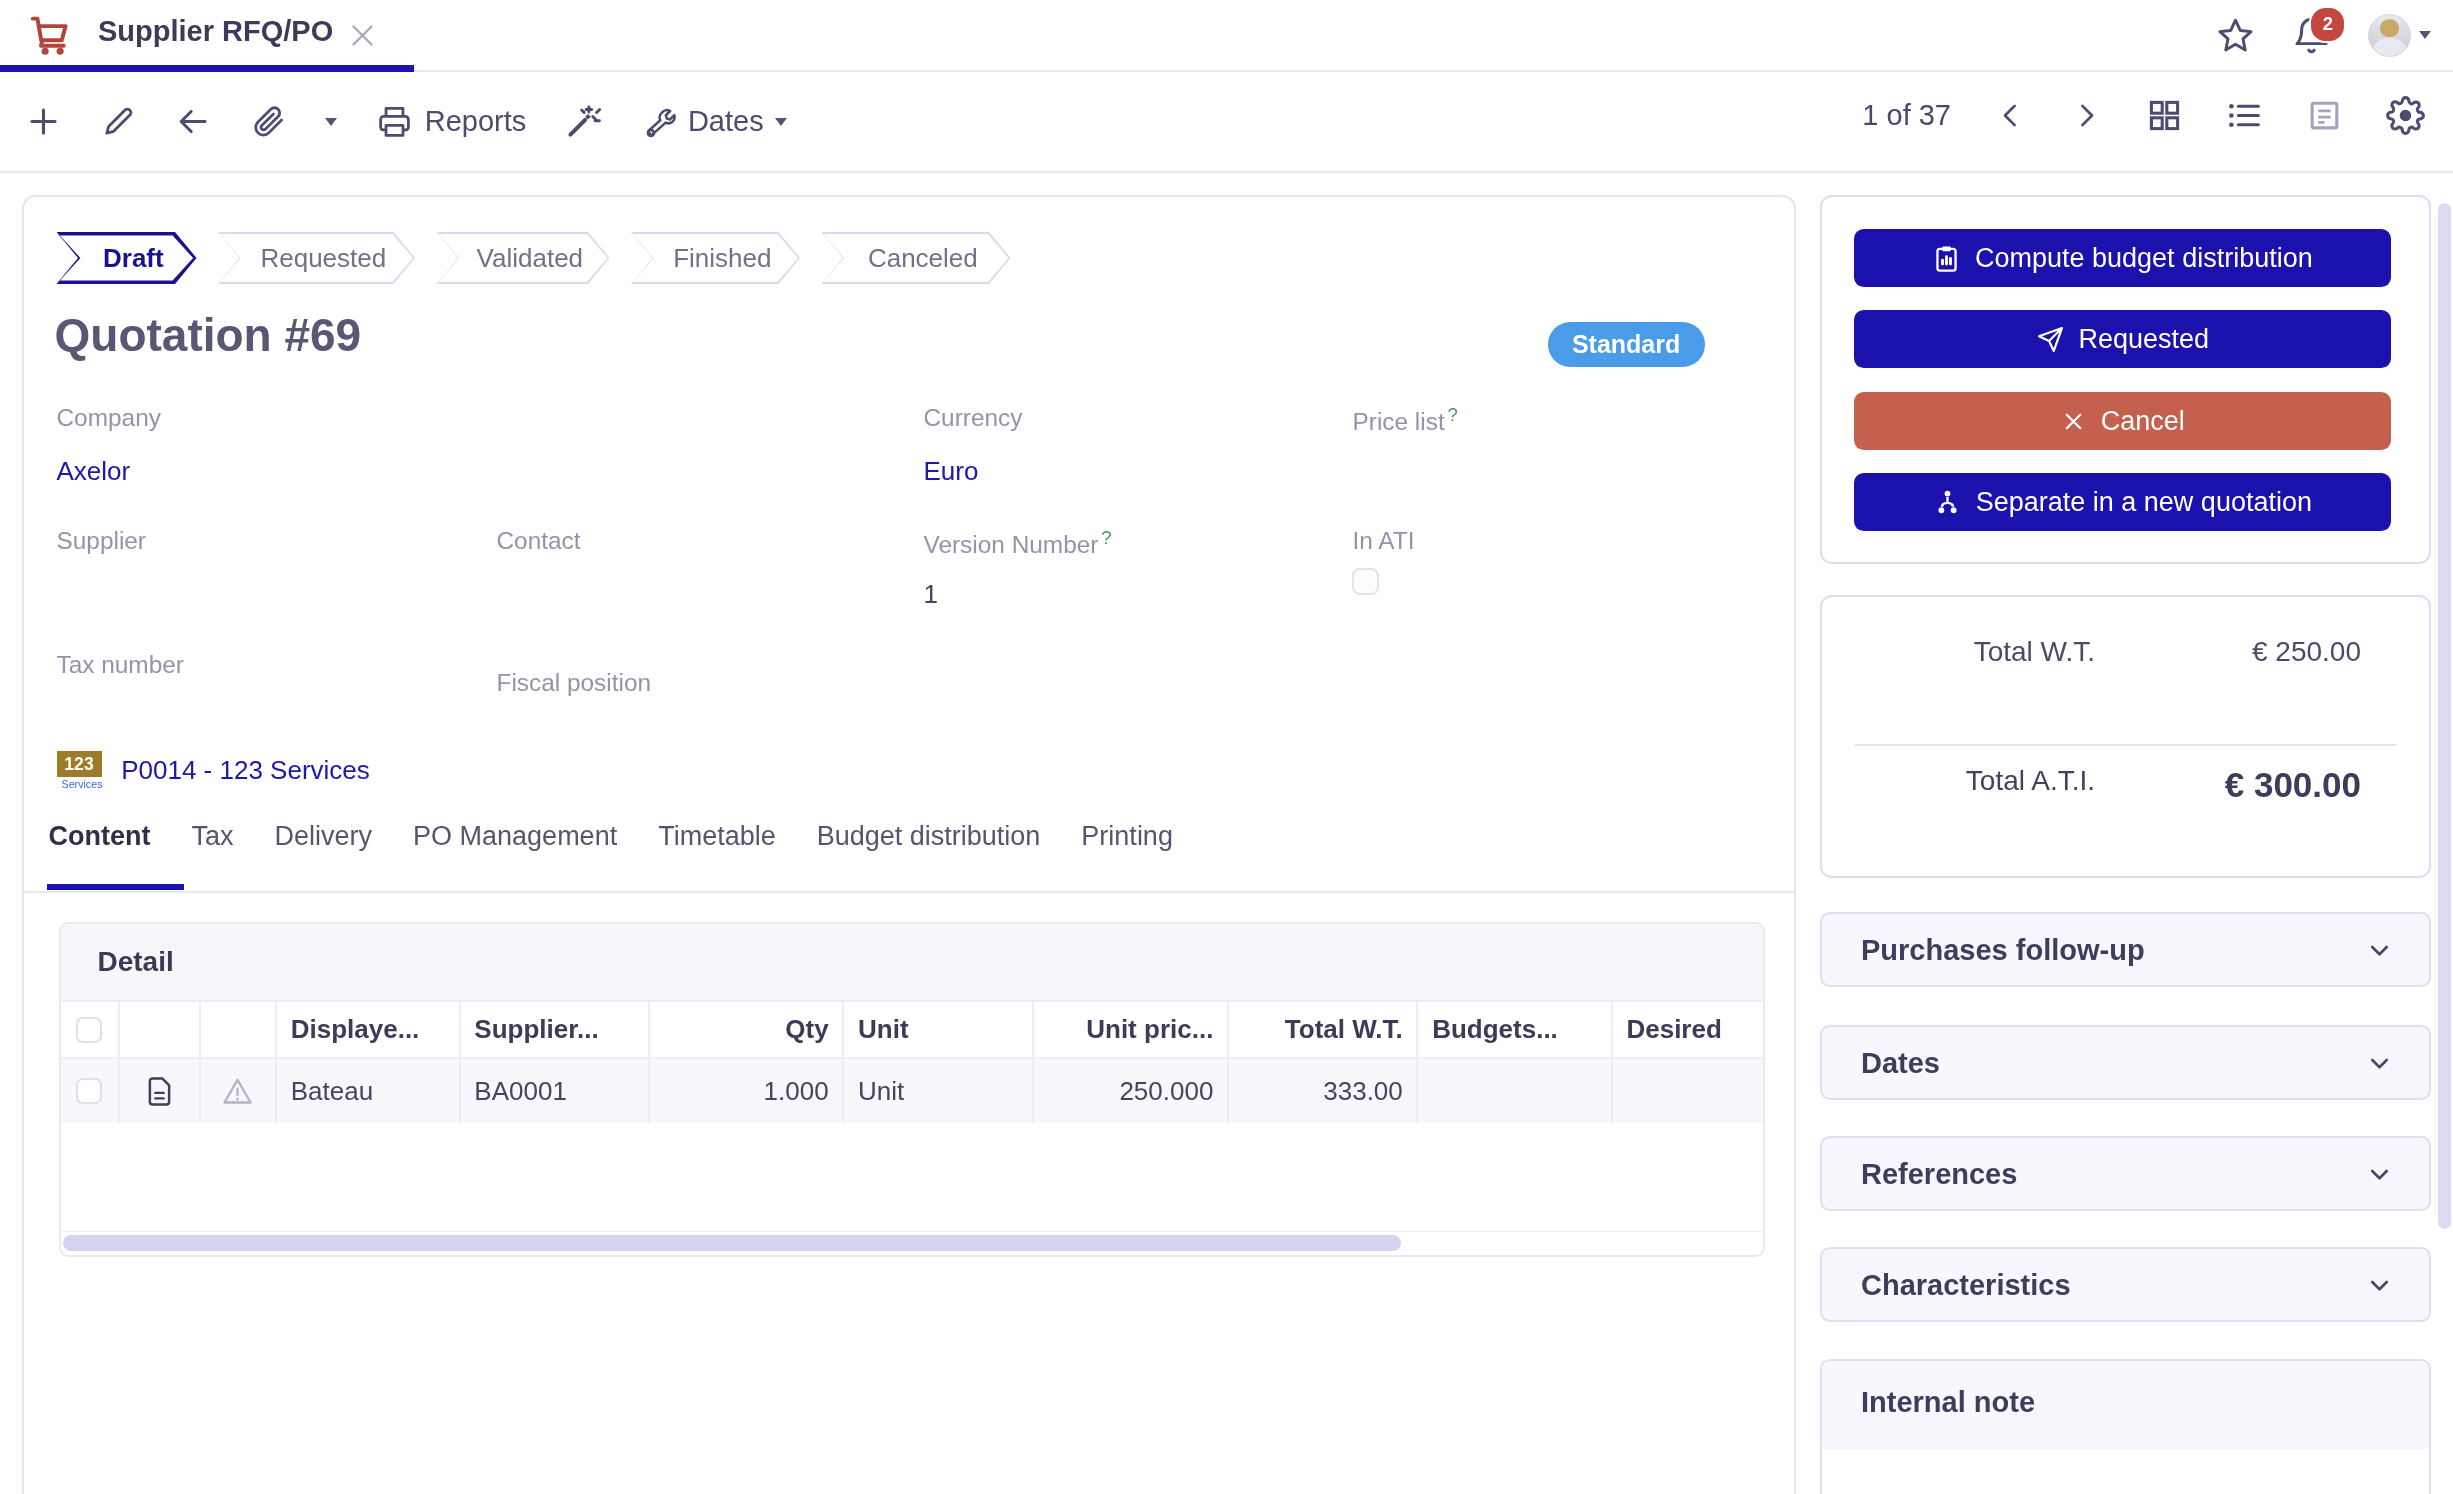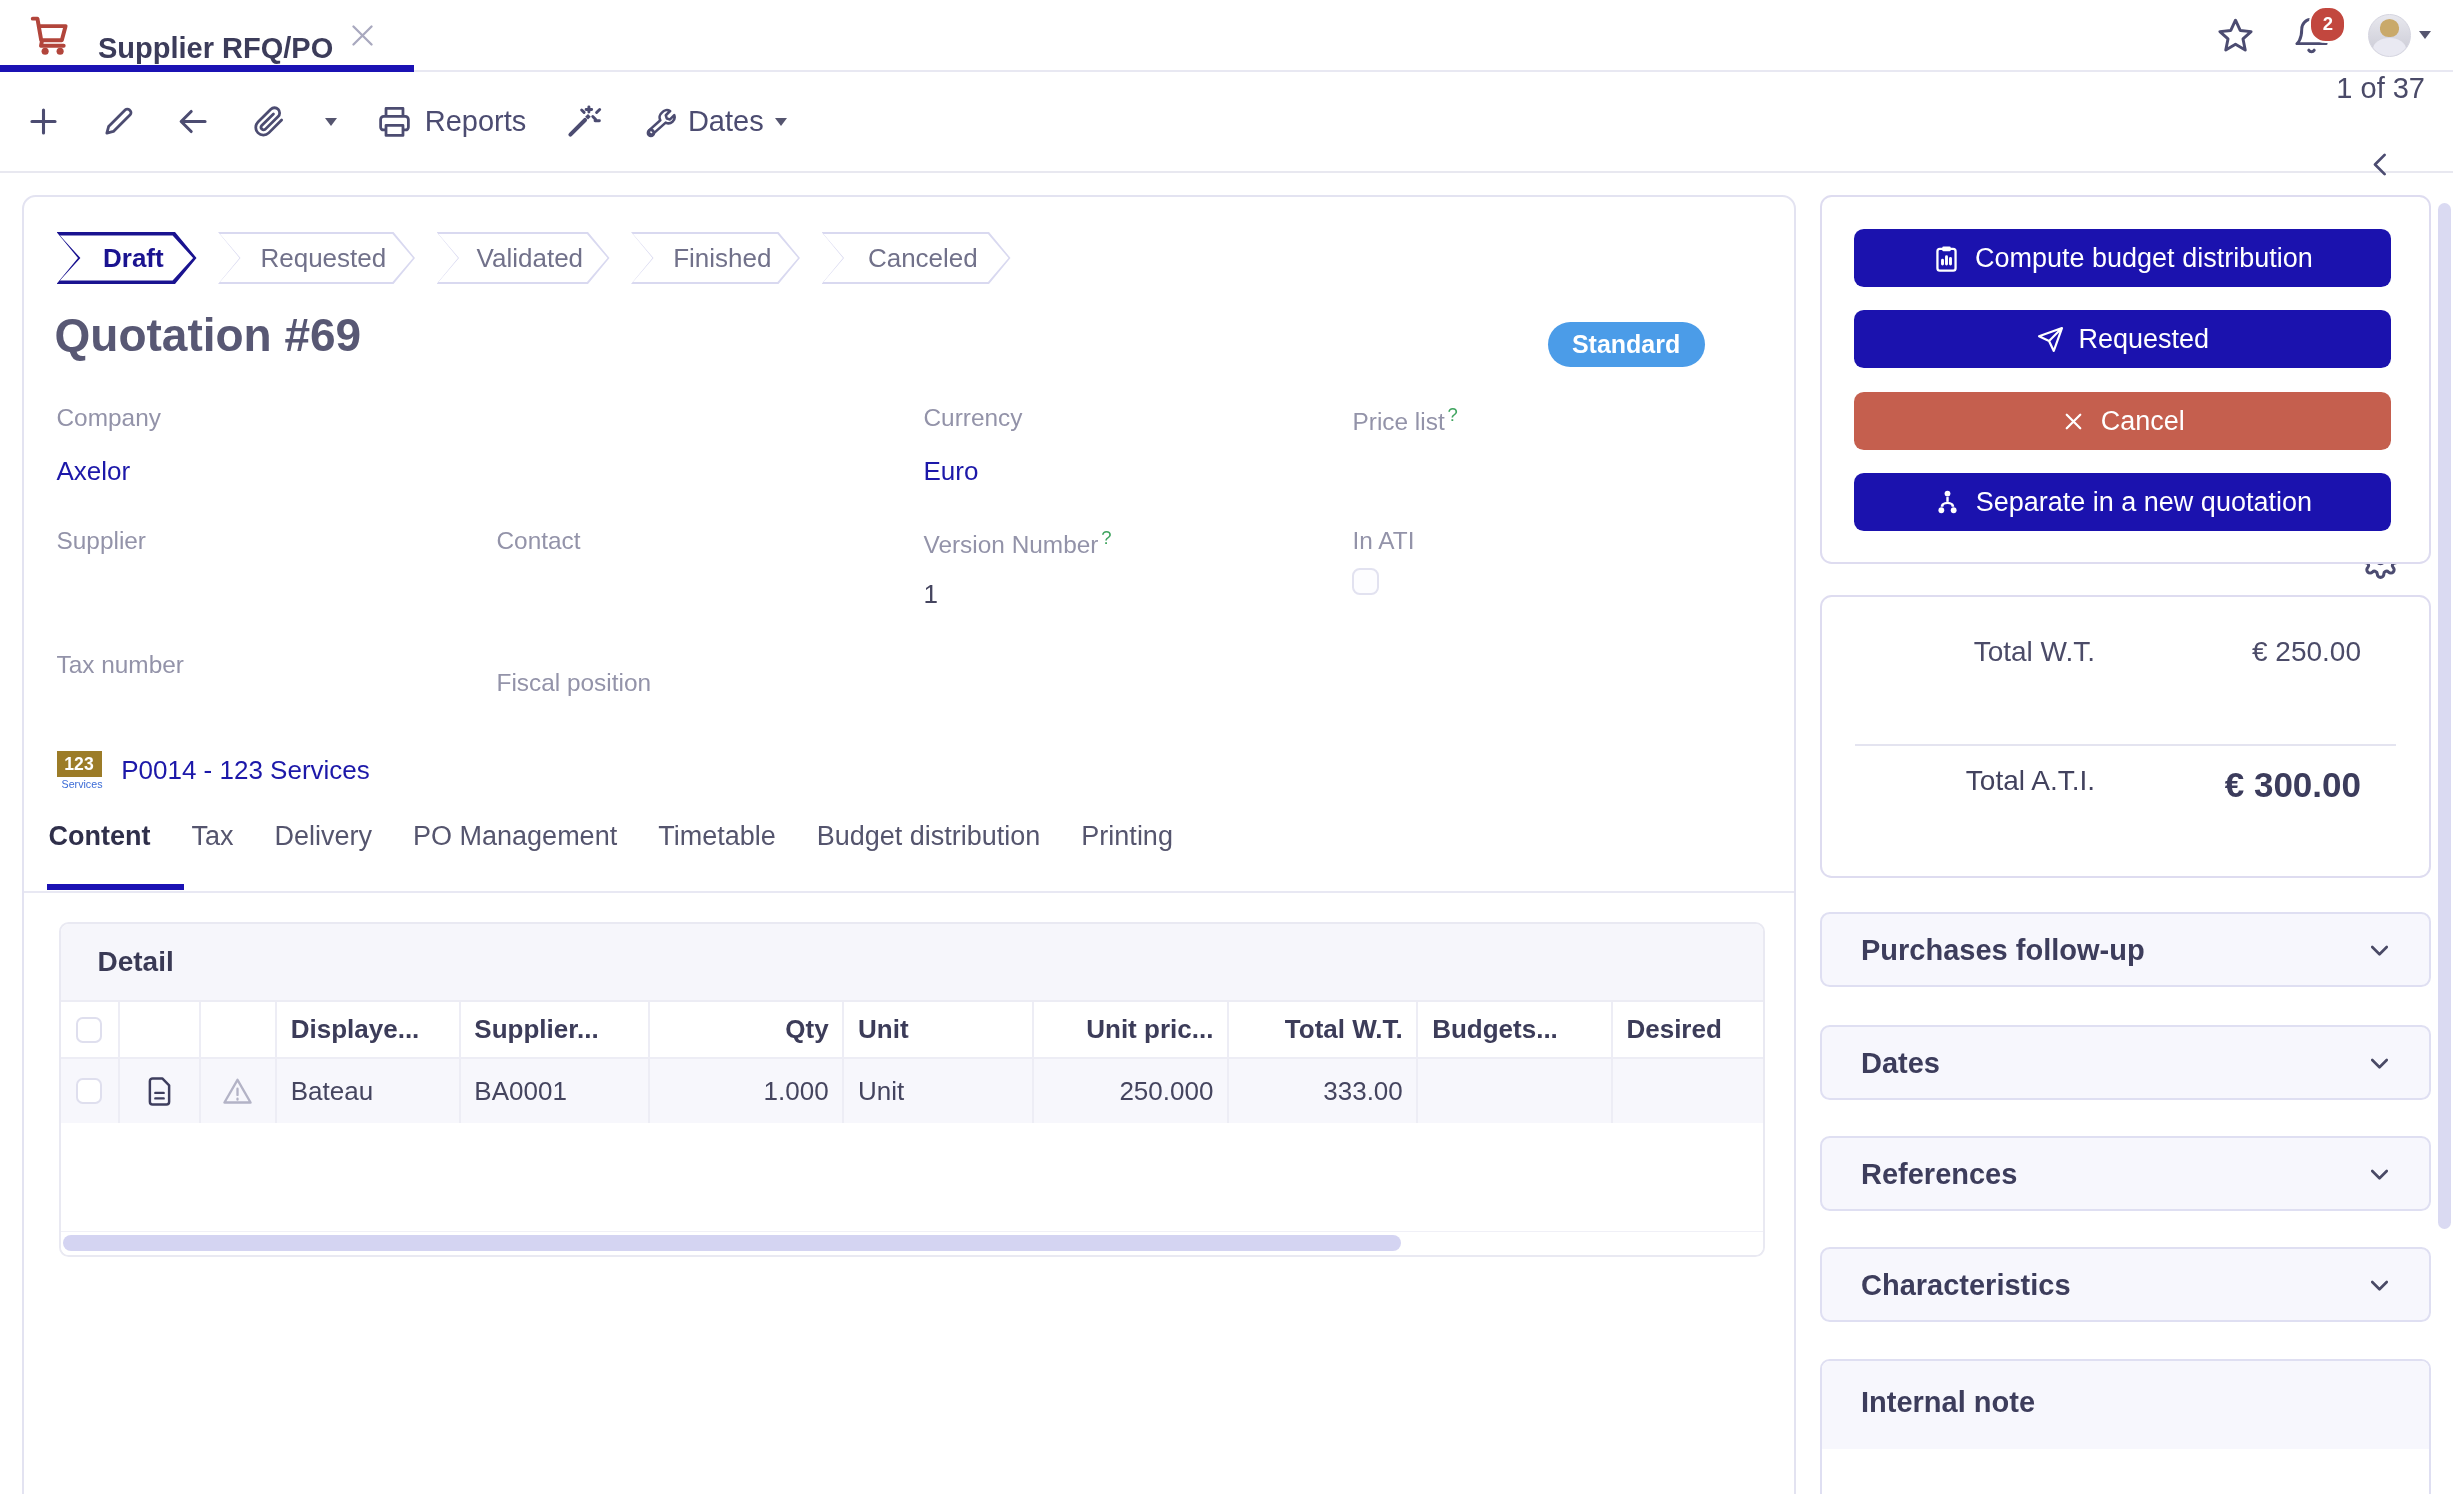--- a/index.html
+++ b/index.html
@@ -8,38 +8,38 @@
     font-family:"Liberation Sans","DejaVu Sans",sans-serif;
     -webkit-font-smoothing:antialiased;position:relative;color:#3e3e5a;
   }
   #app{position:absolute;inset:0;}
   svg{display:block;}
 
   
   .navbar{position:absolute;left:0;top:0;width:2454px;height:70px;background:#fff;border-bottom:2px solid #e8e8f2;}
   .nav-tab-underline{position:absolute;left:0;bottom:-2px;width:414px;height:6.8px;background:#1b12b4;}
   .app-icon{position:absolute;left:29px;top:12.7px;width:45px;height:45px;color:#b2453b;}
-  .nav-tab-title{position:absolute;left:98px;top:32px;font-size:29px;font-weight:bold;color:#3c3c5a;}
+  .nav-tab-title{position:absolute;left:98px;top:15px;font-size:29px;font-weight:bold;color:#3c3c5a;}
   .nav-tab-close{position:absolute;left:347px;top:19.5px;width:31px;height:31px;color:#a9a9bf;cursor:pointer;}
   .nav-right{position:absolute;right:23.4px;top:0;height:70px;display:flex;align-items:center;gap:37px;}
   .icon-star{width:39px;height:39px;color:#4c4c71;}
   .bell-wrap{position:relative;width:39px;height:39px;color:#4c4c71;}
   .bell-badge{position:absolute;top:-9.8px;right:-15.6px;min-width:33px;height:33px;border-radius:16.6px;background:#c2473e;border:2.9px solid #fff;color:#fff;font-size:18.5px;font-weight:bold;display:flex;align-items:center;justify-content:center;}
   .avatar-wrap{display:flex;align-items:center;gap:7.8px;}
   .avatar{width:41px;height:41px;border-radius:50%;background:linear-gradient(180deg,#e8e8ee 0%,#c9c9d4 100%);position:relative;overflow:hidden;border:1px solid #d5d5e0;}
   .avatar .head{position:absolute;left:10.7px;top:4.9px;width:19.5px;height:17.6px;border-radius:50% 50% 45% 45%;background:#c9a96a;}
   .avatar .body{position:absolute;left:3.9px;top:23.4px;width:33px;height:21.5px;border-radius:50% 50% 0 0;background:#e9e9f2;}
   .caret-sm{width:0;height:0;border-left:6.8px solid transparent;border-right:6.8px solid transparent;border-top:8.8px solid #55556f;}
 
   
   .toolbar{position:absolute;left:0;top:72px;width:2454px;height:99px;border-bottom:2px solid #e8e8f0;background:#fff;display:flex;align-items:center;}
   .tb-left{display:flex;align-items:center;gap:39px;padding-left:25px;color:#4c4c71;}
   .tb-btn{display:flex;align-items:center;gap:11.7px;color:#4c4c71;cursor:pointer;}
   .tb-label{font-size:29px;color:#4c4c71;}
-  .tb-right{position:absolute;right:29px;top:0;height:86px;display:flex;align-items:center;gap:43px;color:#4c4c71;flex-direction:column;}
+  .tb-right{position:absolute;right:29px;top:0;height:86px;display:flex;align-items:center;gap:43px;color:#4c4c71;}
   .pager-text{font-size:29px;color:#4a4a68;}
 
   
   .main-card{position:absolute;left:21.5px;top:195px;width:1770px;height:1463px;background:#fff;border:2px solid #e3e3f1;border-radius:13.7px;}
   .side-card{position:absolute;left:1820px;width:611px;background:#fff;border:2px solid #dedcf0;border-radius:11.7px;box-sizing:border-box;}
 
   
   .pills{position:absolute;left:33px;top:35px;display:flex;gap:21.5px;}
   .pill{position:relative;height:52px;}
   .pill-bg{position:absolute;inset:0;clip-path:polygon(0 0,calc(100% - 21.5px) 0,100% 50%,calc(100% - 21.5px) 100%,0 100%,21.5px 50%);}

